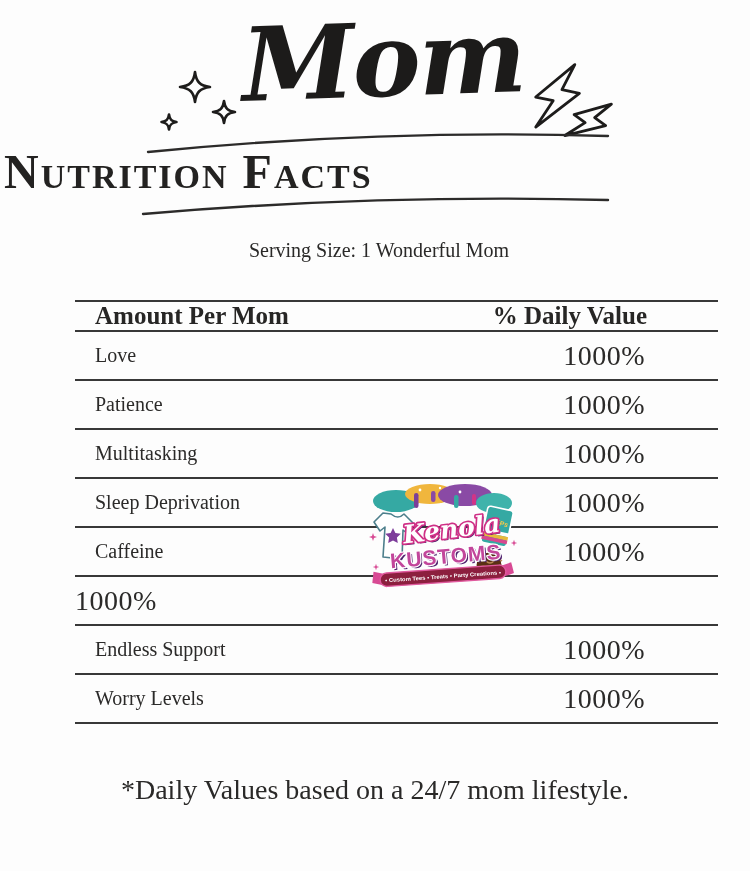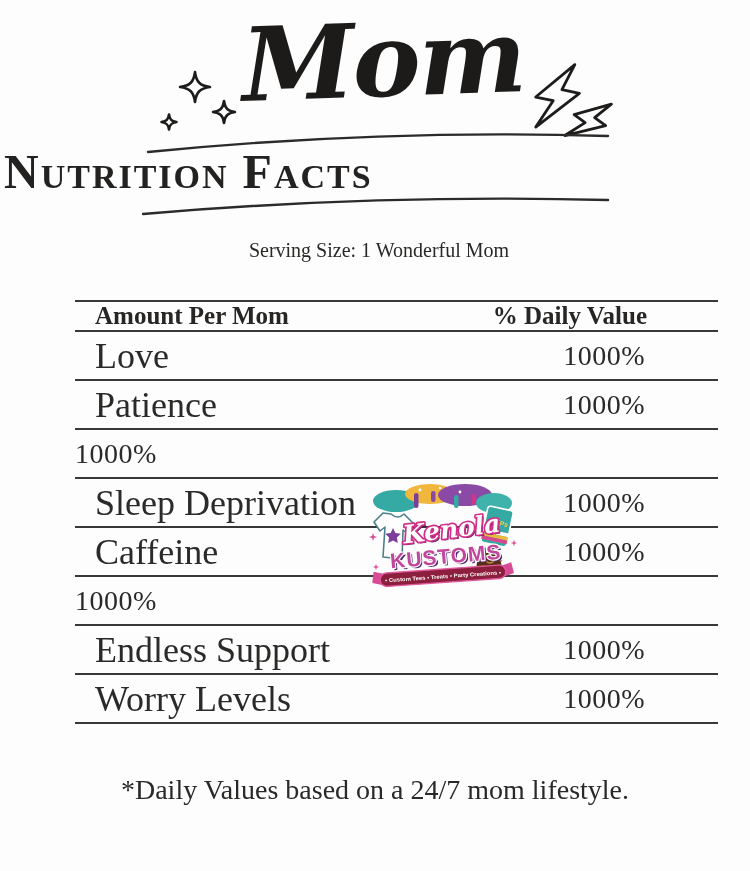--- a/index.html
+++ b/index.html
@@ -41,21 +41,21 @@
     padding:0;box-sizing:border-box;
     font-weight:bold;font-size:25px;color:#272625;
   }
   .thead .col-amount{padding-left:20px;}
   .thead .col-dv{padding-right:71px;}
   .trow{
     height:49px;border-bottom:2.5px solid #383838;
     display:flex;align-items:center;justify-content:space-between;
     box-sizing:border-box;
   }
-  .tlabel{padding-left:20px;font-size:36px;color:#2b2a29;}
+  .tlabel{padding-left:20px;font-size:20px;color:#2b2a29;}
   .tvalue{padding-right:73px;font-size:28px;color:#2b2a29;letter-spacing:.5px;}
   
   .footnote{
     position:absolute;top:774px;left:0;width:100%;text-align:center;
     font-size:28px;color:#2a2928;
   }
   
   .watermark{position:absolute;left:368px;top:481px;z-index:5;}
 </style>
 </head>
@@ -100,20 +100,21 @@
     <div class="tbody">
         <div class="trow">
         <span class="tlabel">Love</span>
         <span class="tvalue">1000%</span>
       </div>
         <div class="trow">
         <span class="tlabel">Patience</span>
         <span class="tvalue">1000%</span>
       </div>
         <div class="trow">
+        <span class="tlabel">Multitasking</span>
         <span class="tvalue">1000%</span>
       </div>
         <div class="trow">
         <span class="tlabel">Sleep Deprivation</span>
         <span class="tvalue">1000%</span>
       </div>
         <div class="trow">
         <span class="tlabel">Caffeine</span>
         <span class="tvalue">1000%</span>
       </div>

